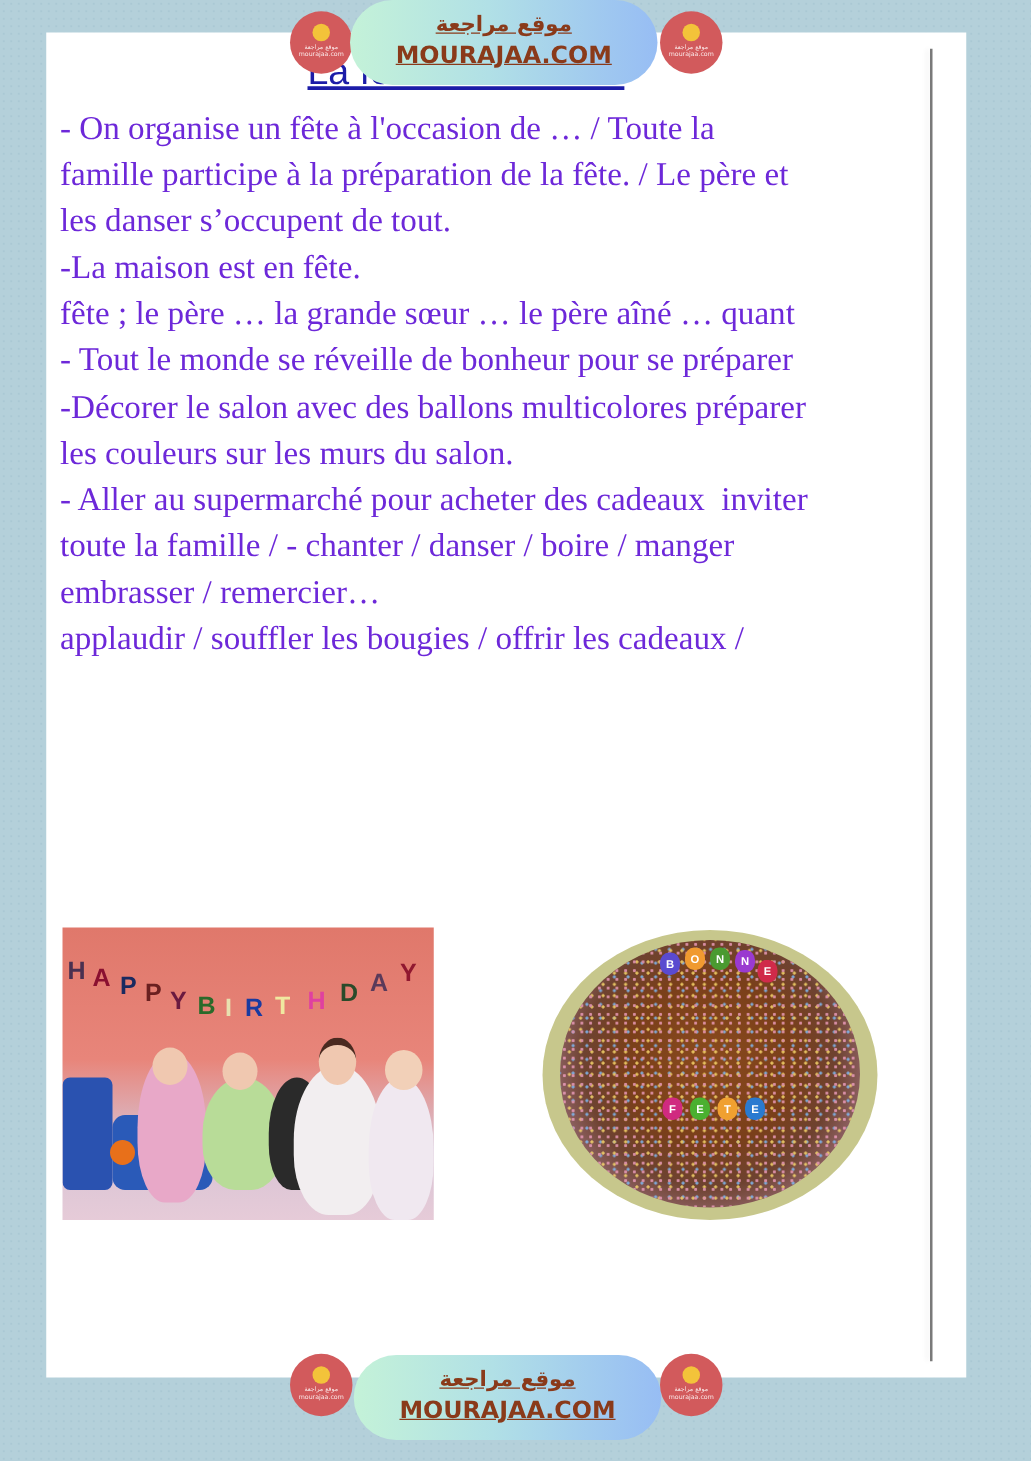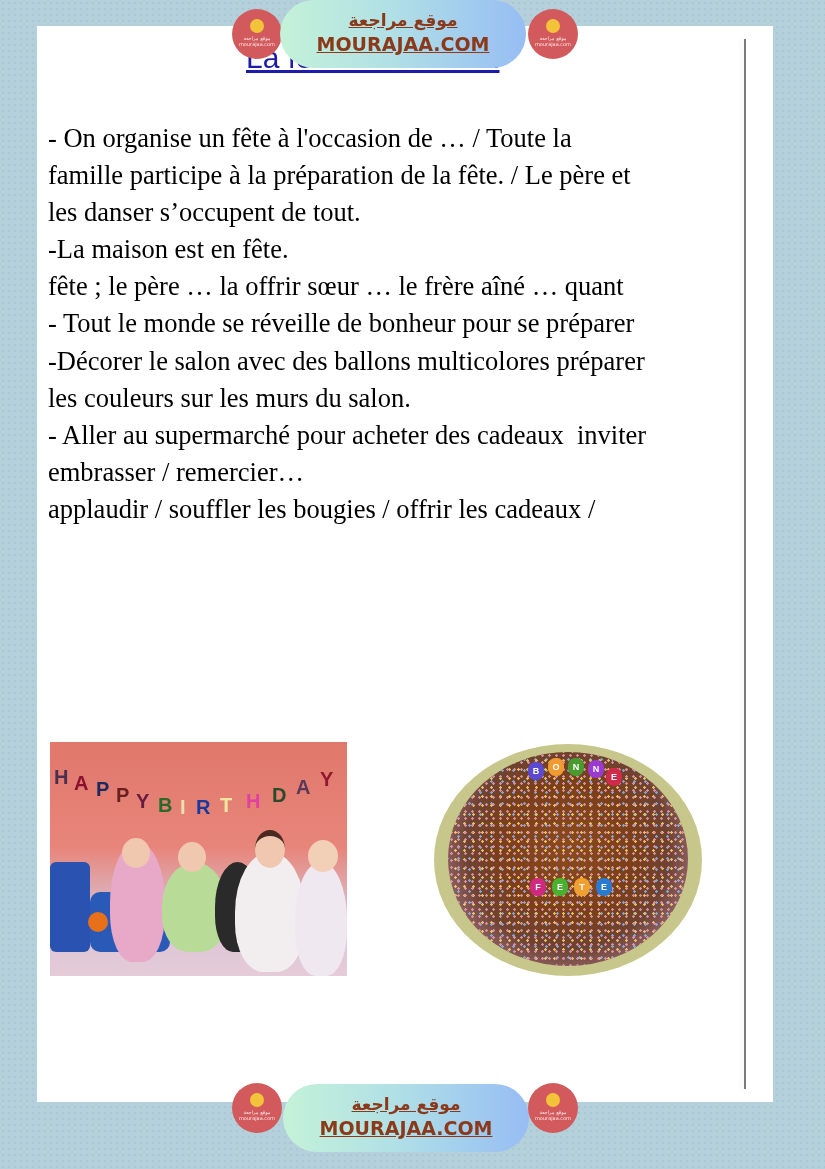--- a/index.html
+++ b/index.html
@@ -6,21 +6,21 @@
   body{width:825px;height:1169px;position:relative;overflow:hidden;
     background:#b4d0da;
     background-image:radial-gradient(rgba(150,185,200,0.35) 1px, transparent 1px);
     background-size:6px 6px;
     font-family:"Liberation Serif", serif;}
   .page{position:absolute;left:37px;top:26px;width:736px;height:1076px;background:#ffffff;}
   .vline{position:absolute;left:744px;top:39px;width:2px;height:1050px;background:#7a7a7a;
     box-shadow:-3px 0 4px rgba(0,0,0,0.06);}
   .title{position:absolute;left:246px;top:40px;font-family:"Liberation Sans",sans-serif;
     font-size:30px;color:#1c1ca8;text-decoration:underline;letter-spacing:0px;line-height:36px;white-space:nowrap;}
-  .body-text{position:absolute;left:48px;top:84px;width:700px;font-size:26.5px;line-height:37.1px;color:#000000;margin-top:36px;}
+  .body-text{position:absolute;left:48px;top:84px;width:700px;font-size:26.5px;line-height:37.1px;color:#6d28d9;}
   .body-text .line{white-space:pre;display:block;}
   .photo{position:absolute;overflow:hidden;}
   .photo-party{left:50px;top:742px;width:297px;height:234px;
     background:linear-gradient(180deg,#e0786b 0%,#e8857a 45%,#d7c3d4 75%,#e6cbd8 100%);}
   .photo-cake{left:430px;top:742px;width:274px;height:234px;background:#ffffff;}
   .banner-letters{position:absolute;left:0;top:18px;width:297px;height:60px;}
   .banner-letters span{position:absolute;font-family:"Liberation Sans",sans-serif;font-weight:bold;font-size:20px;}
   .kid{position:absolute;border-radius:50% 50% 40% 40%;}
   .cake-plate{position:absolute;left:4px;top:2px;width:268px;height:232px;border-radius:50%;background:#c7c78c;}
   .cake-top{position:absolute;left:18px;top:10px;width:240px;height:214px;border-radius:50%;
@@ -51,25 +51,26 @@
 </div>
 <div class="vline"></div>
 
 <div class="title">La fête à la maison</div>
 
 <div class="body-text">
   <span class="line">- On organise un fête à l'occasion de … / Toute la</span>
   <span class="line">famille participe à la préparation de la fête. / Le père et</span>
   <span class="line">les danser s’occupent de tout.</span>
   <span class="line">-La maison est en fête.</span>
-  <span class="line">fête ; le père … la offrir sœur … le frère aîné … quant</span>
+  <span class="line">fête ; le père … la grande sœur … le père aîné … quant</span>
   <span class="line">- Tout le monde se réveille de bonheur pour se préparer</span>
   <span class="line">-Décorer le salon avec des ballons multicolores préparer</span>
   <span class="line">les couleurs sur les murs du salon.</span>
   <span class="line">- Aller au supermarché pour acheter des cadeaux  inviter</span>
+  <span class="line">toute la famille / - chanter / danser / boire / manger</span>
   <span class="line">embrasser / remercier…</span>
   <span class="line">applaudir / souffler les bougies / offrir les cadeaux /</span>
 </div>
 
 <div class="photo photo-party">
   <div class="banner-letters">
     <span style="left:4px;top:6px;color:#4a3050;">H</span>
     <span style="left:24px;top:12px;color:#8a1030;">A</span>
     <span style="left:46px;top:18px;color:#1a2a60;">P</span>
     <span style="left:66px;top:24px;color:#6a2020;">P</span>

